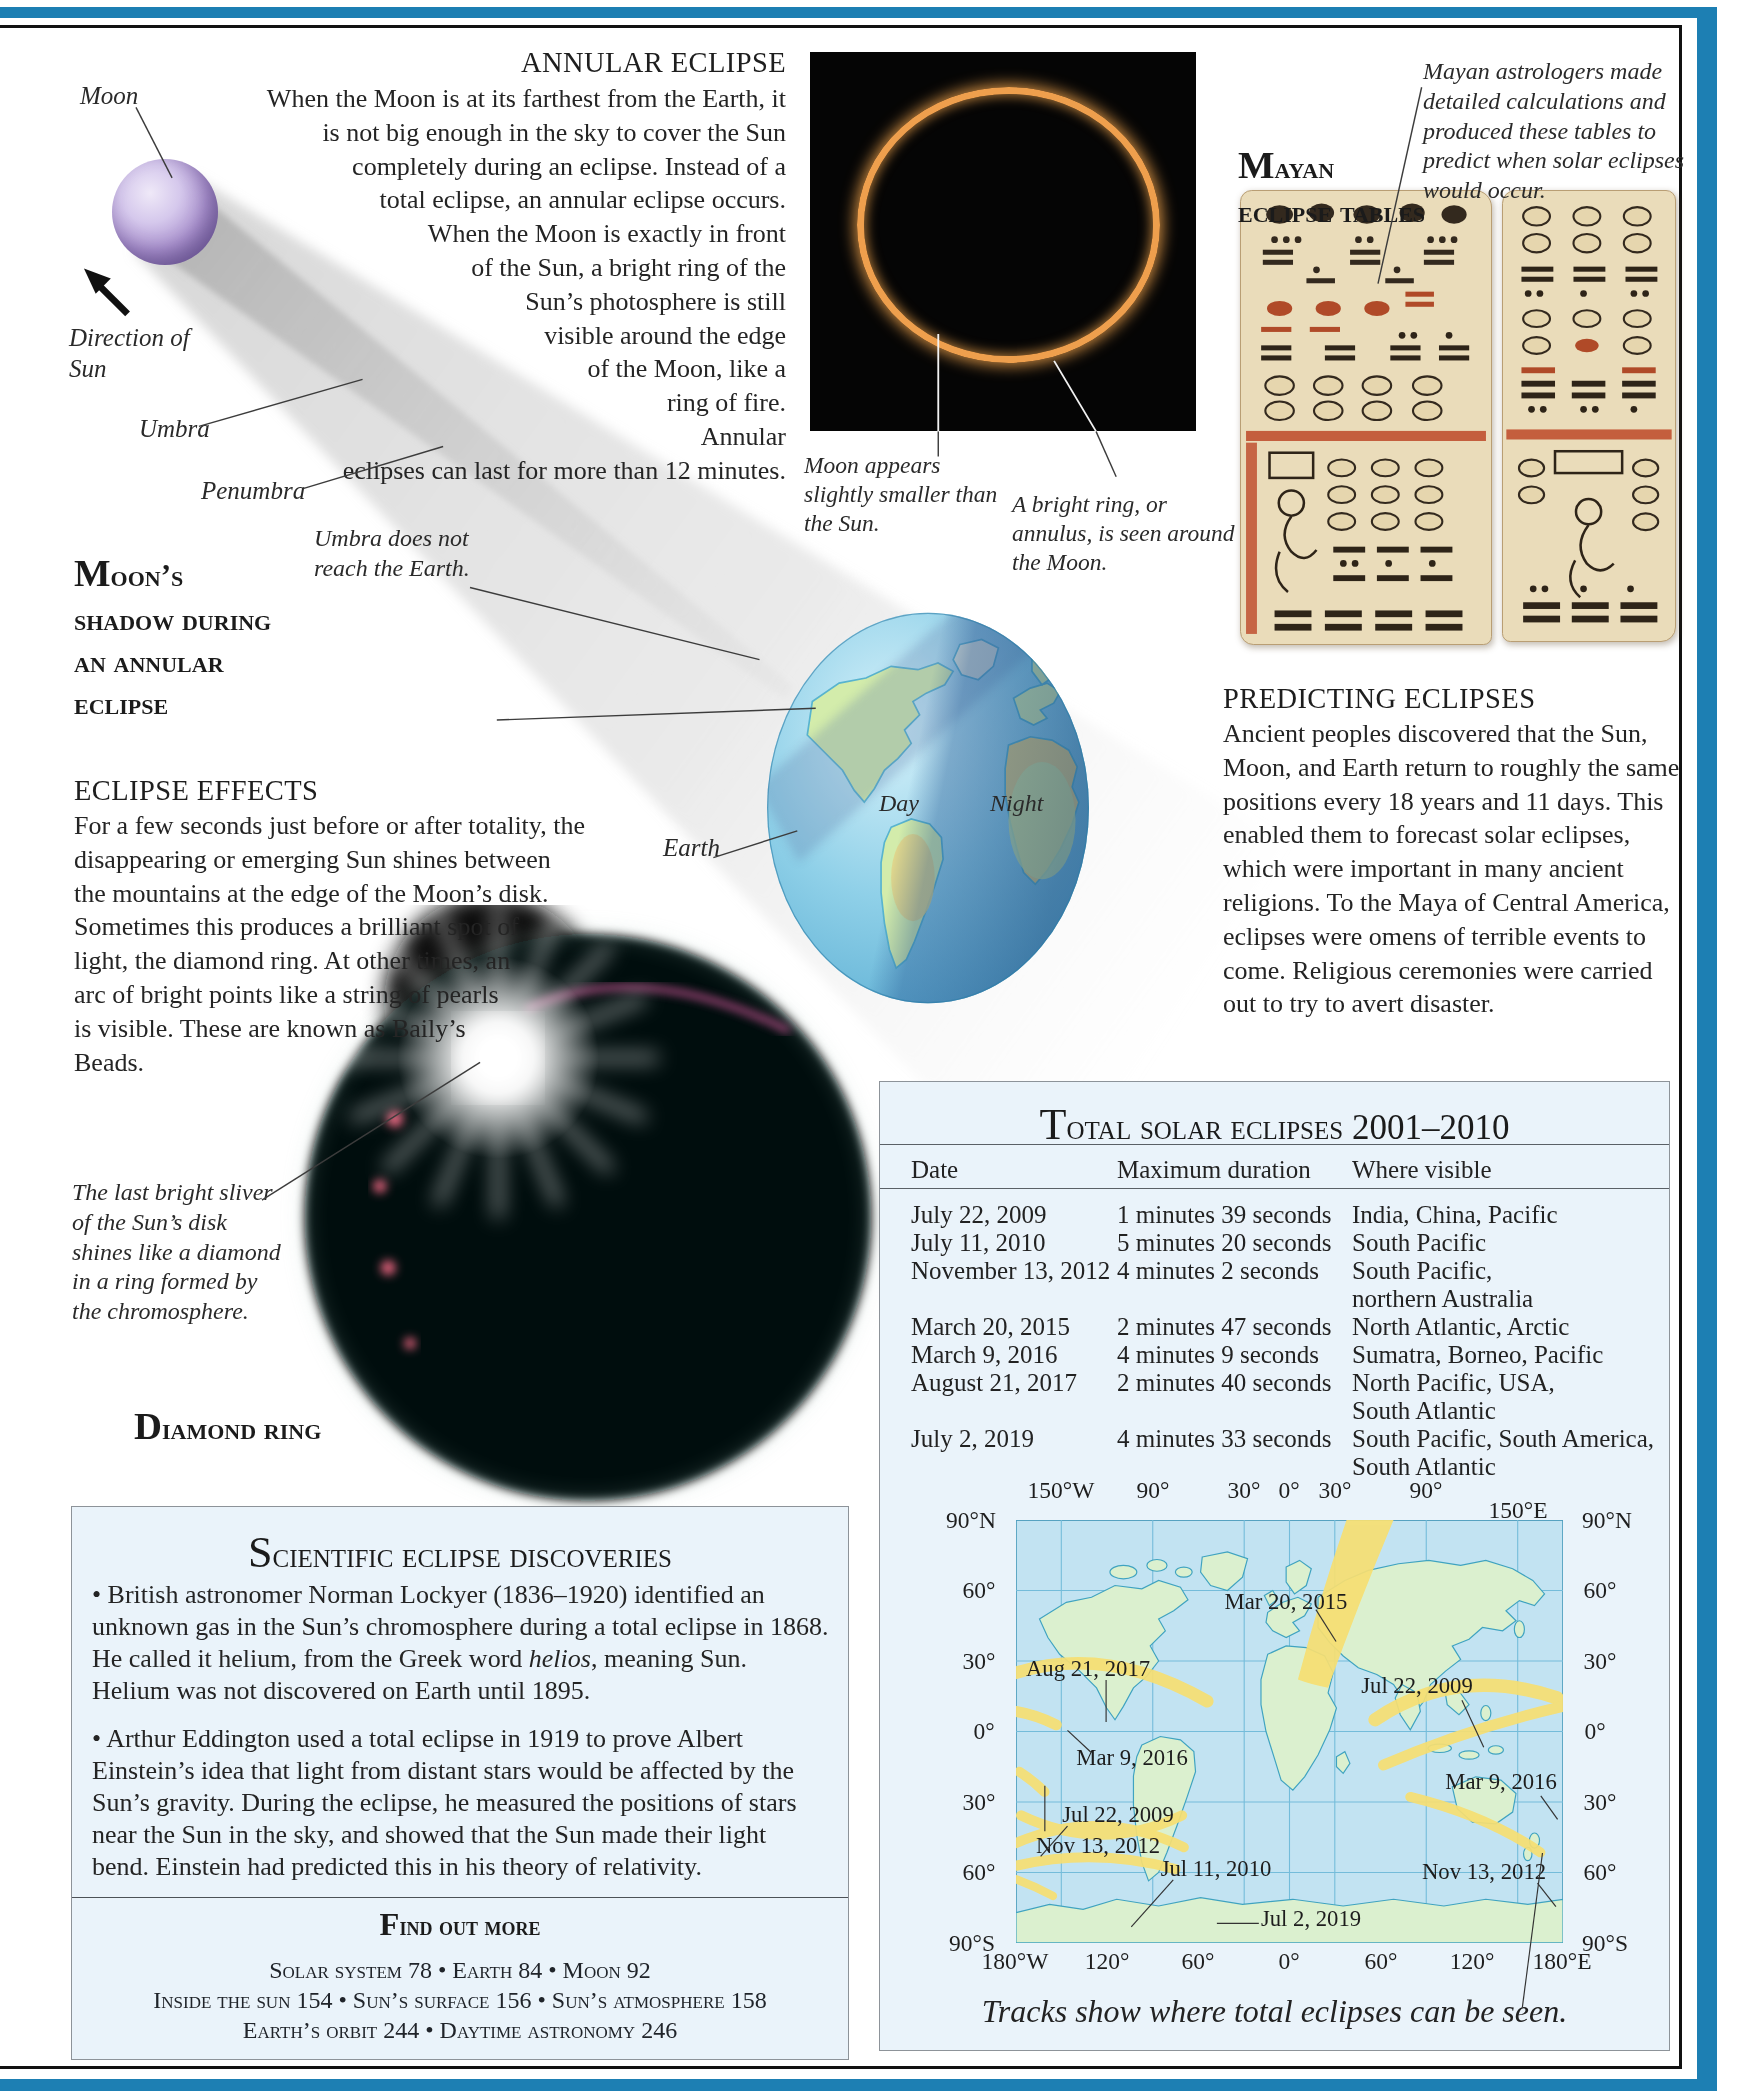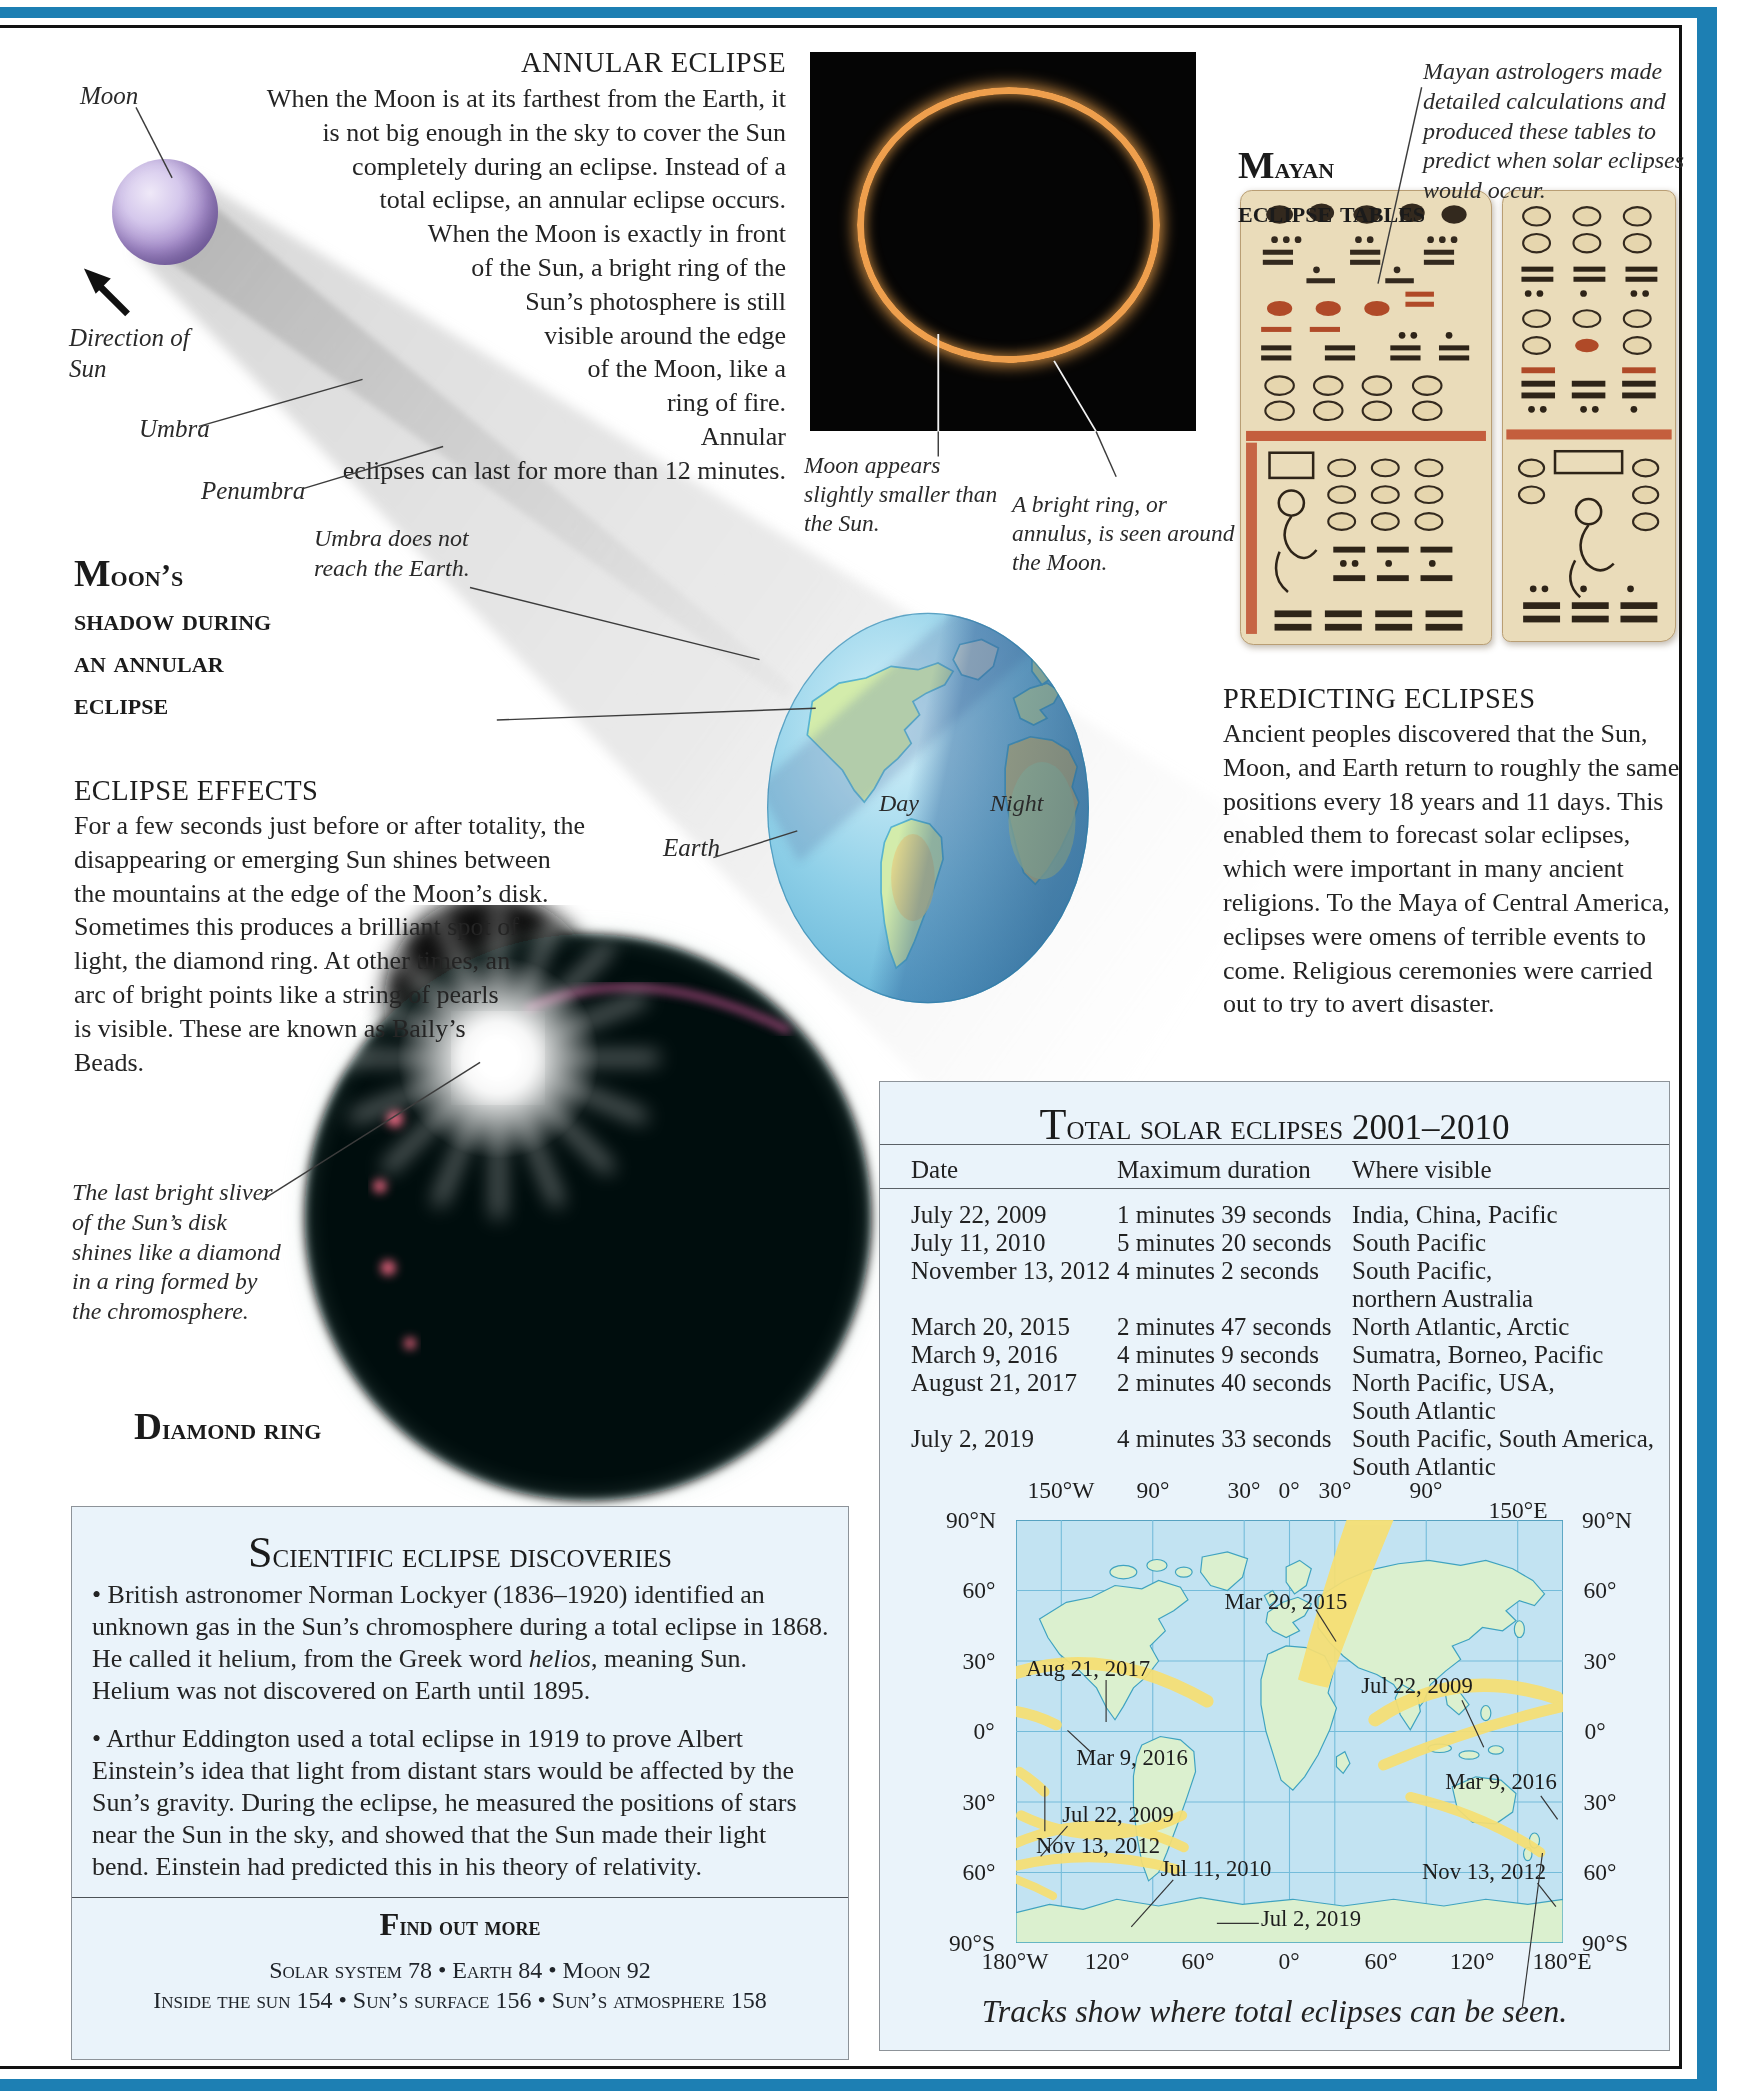--- a/index.html
+++ b/index.html
@@ -374,20 +374,21 @@
     </div>
     <div class="abs body" style="left:20px;top:216px;width:737px;text-align:left;font-size:26px;line-height:32px;">
       <span class="bullet">•</span>
       <span>Arthur Eddington used a total eclipse in 1919 to prove Albert Einstein’s idea that light from distant stars would be affected by the Sun’s gravity. During the eclipse, he measured the positions of stars near the Sun in the sky, and showed that the Sun made their light bend. Einstein had predicted this in his theory of relativity.</span>
     </div>
     <div class="rule" style="top:390px;border-top:1.7px solid #4c5257;"></div>
     <div class="abs sclabel" style="left:0;right:0;top:396px;text-align:center;font-size:26px;">Find out more</div>
     <div class="abs reflines" style="left:0;right:0;top:448px;">
       <div>Solar system 78 • Earth 84 • Moon 92</div>
       <div>Inside the sun 154 • Sun’s surface 156 • Sun’s atmosphere 158</div>
+      <div>Earth’s orbit 244 • Daytime astronomy 246</div>
     </div>
   </div>
 
   <div class="abs bluebox" style="left:879px;top:1081px;width:789px;height:968px;z-index:4;">
     <div class="abs bigtitle" style="left:0;right:0;top:17px;">Total solar eclipses 2001–2010</div>
     <div class="rule" style="top:62px;"></div>
     <div class="abs t-grid" style="left:0;right:0;top:74px;">
       <div>Date</div>
       <div>Maximum duration</div>
       <div>Where visible</div>

